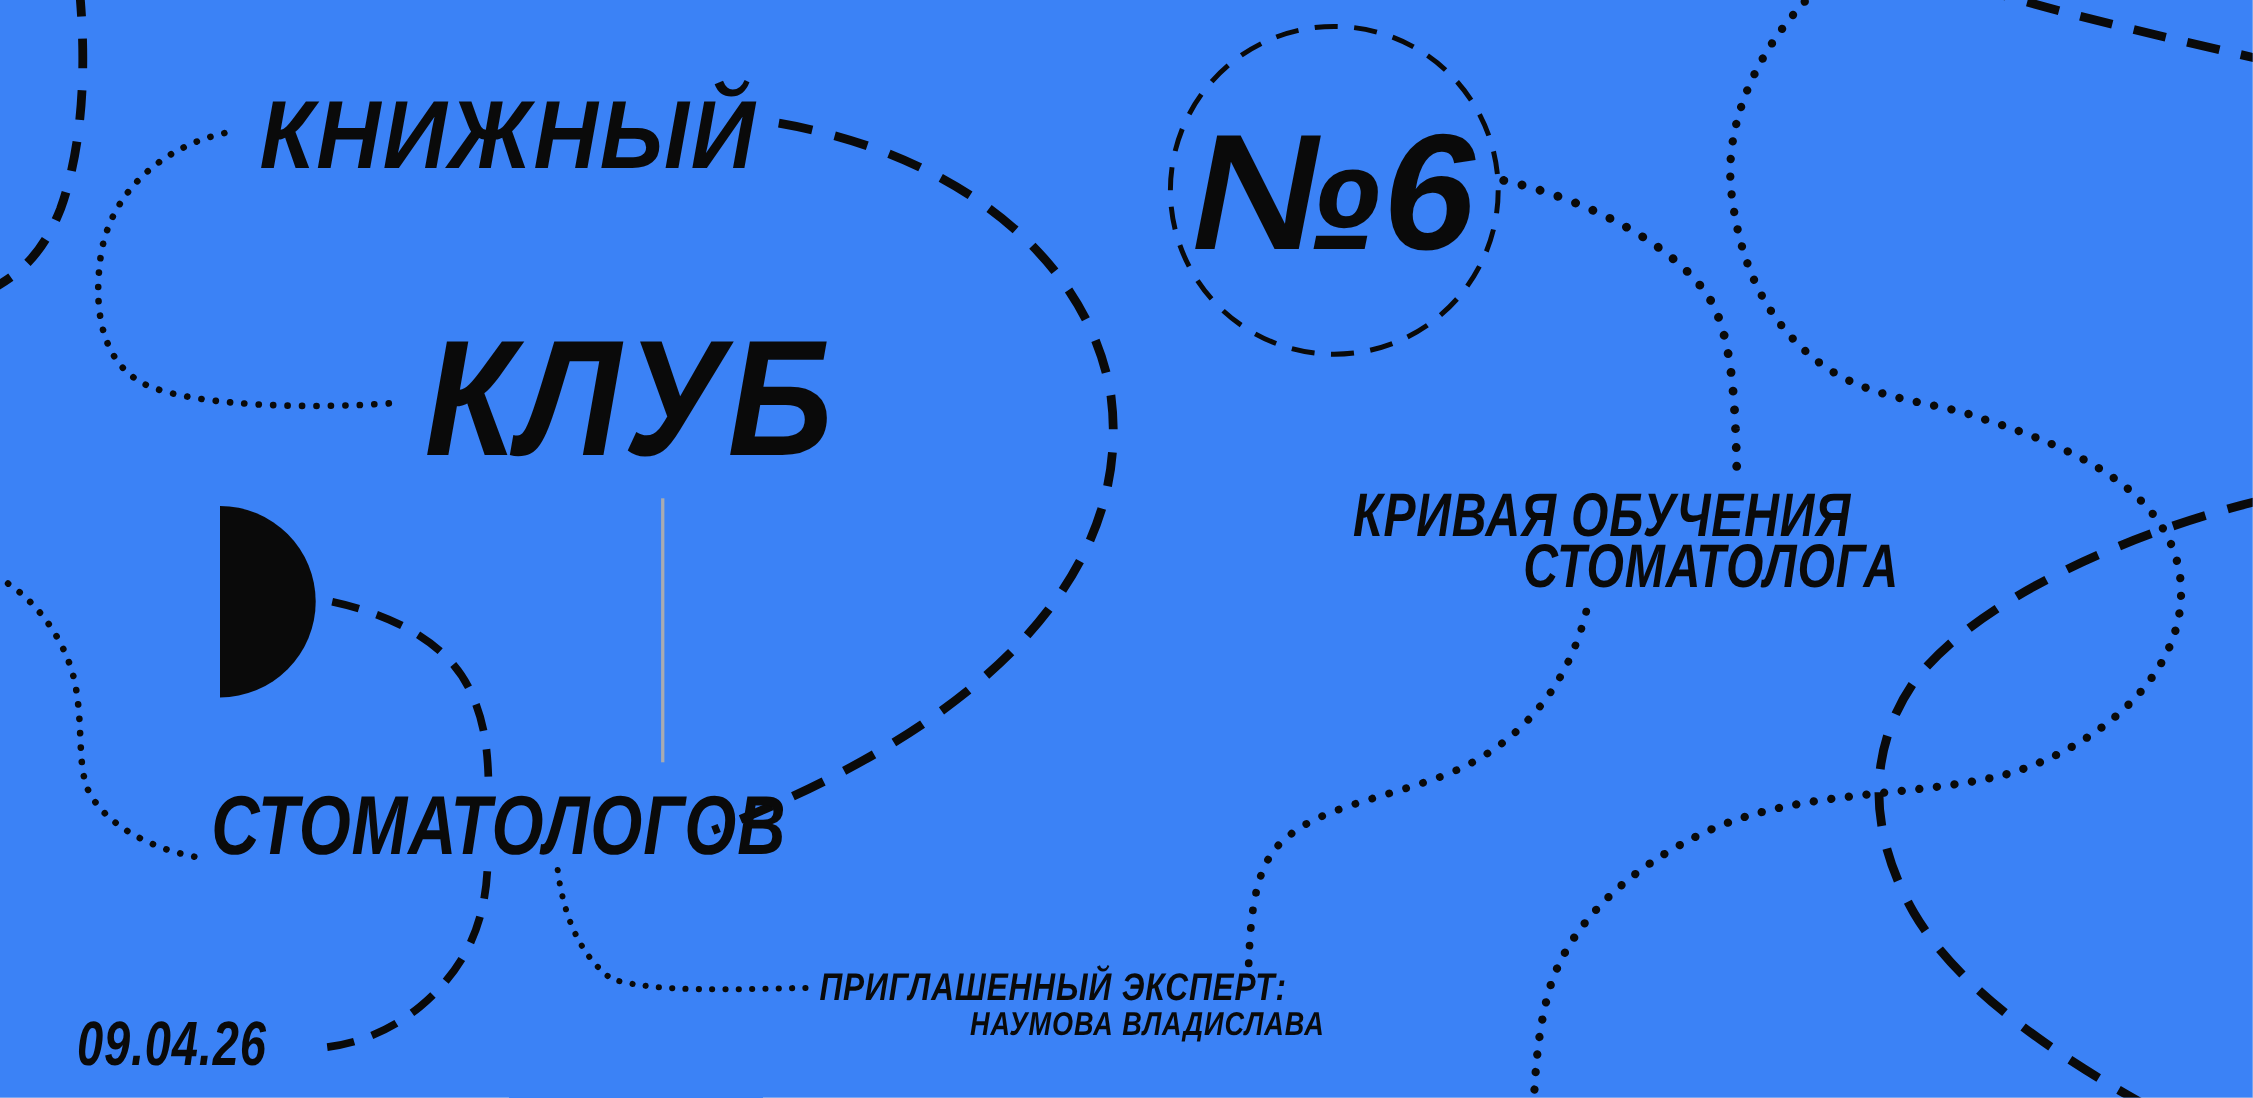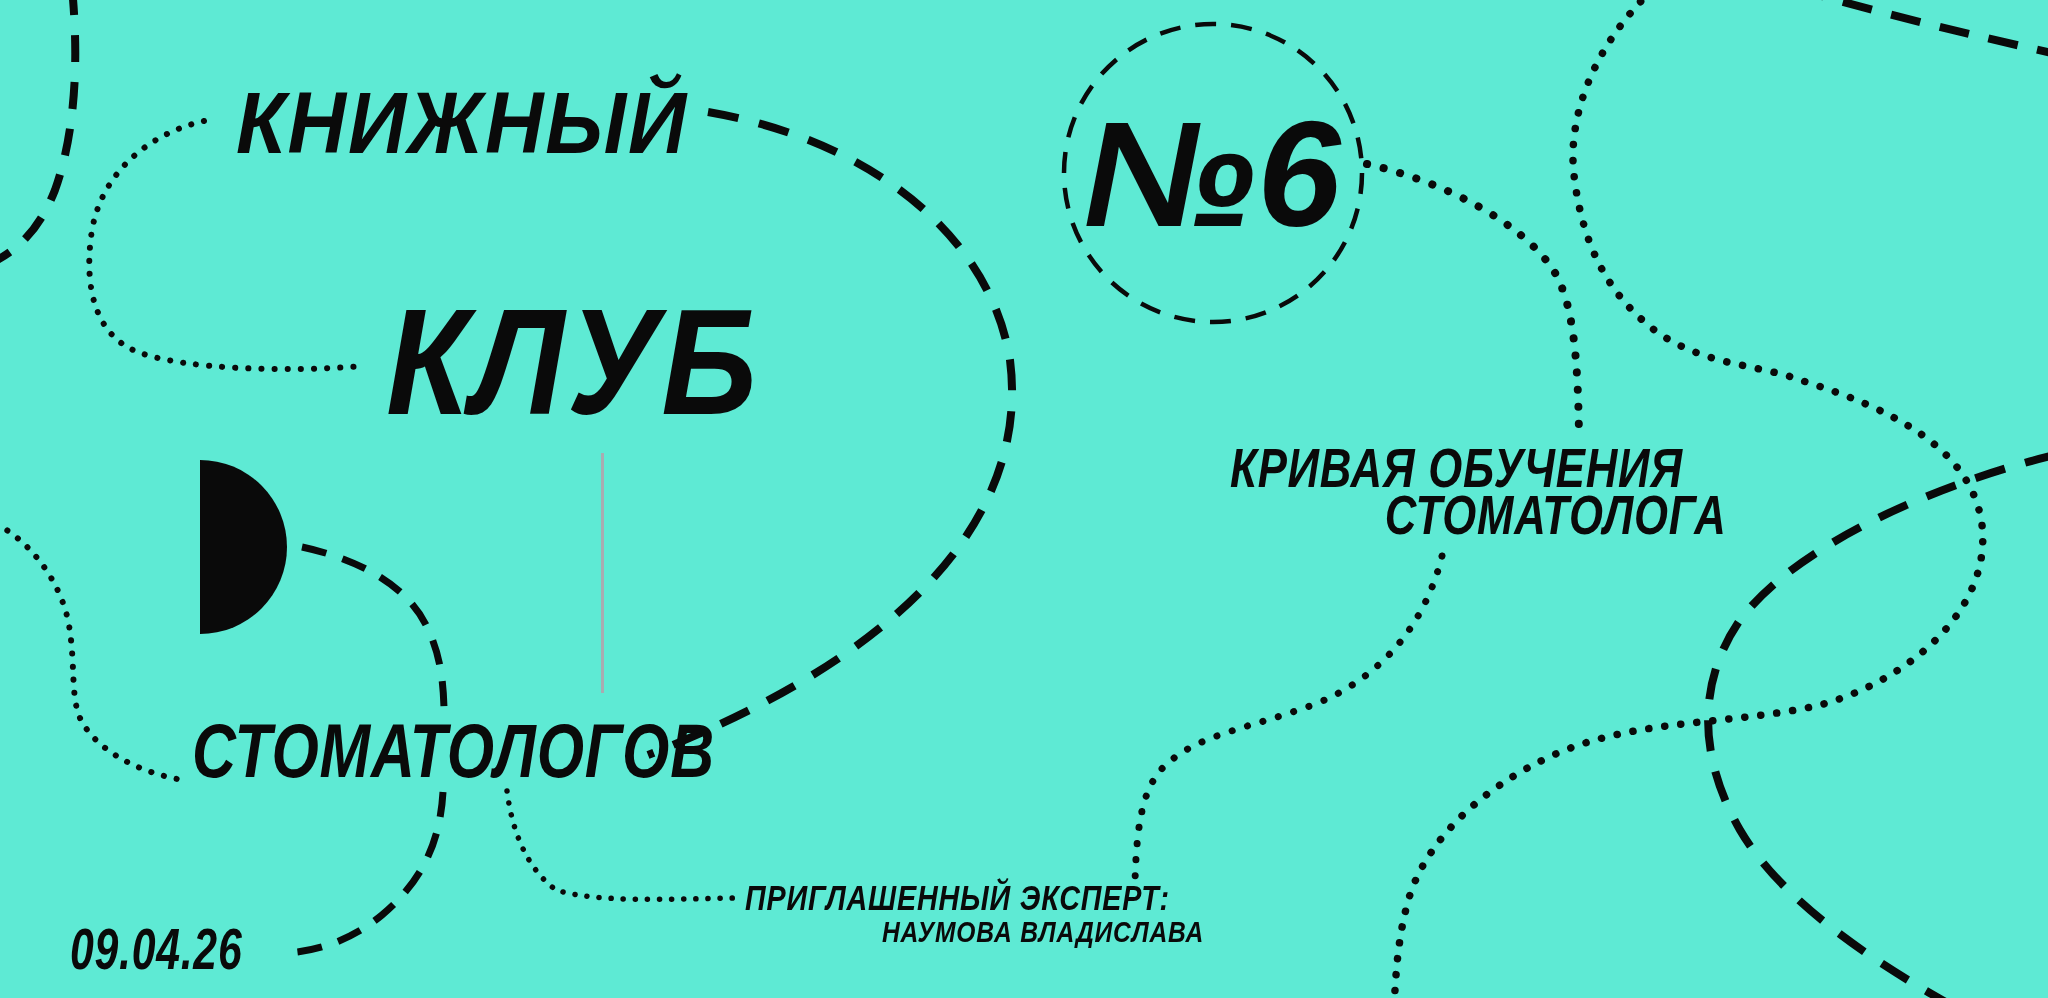--- a/index.html
+++ b/index.html
@@ -1,19 +1,19 @@
 <!DOCTYPE html>
 <html><head>
 <meta charset="utf-8">
 <style>
   html,body{margin:0;padding:0;background:#e8e8e8;}
   .canvas{
     position:relative;
     width:2048px;height:998px;
-    background:#5eead4;
+    background:#3b82f6;
     overflow:hidden;
     font-family:"Liberation Sans","DejaVu Sans",sans-serif;
   }
   .decor{position:absolute;left:0;top:0;z-index:1;}
   .txt{
     position:absolute;z-index:2;
     font-weight:bold;font-style:italic;
     color:#0a0a0a;white-space:nowrap;line-height:1;
   }
   .t-knizhny{left:236px;top:79px;font-size:88px;letter-spacing:2px;transform:scaleX(.92);transform-origin:left top;}

